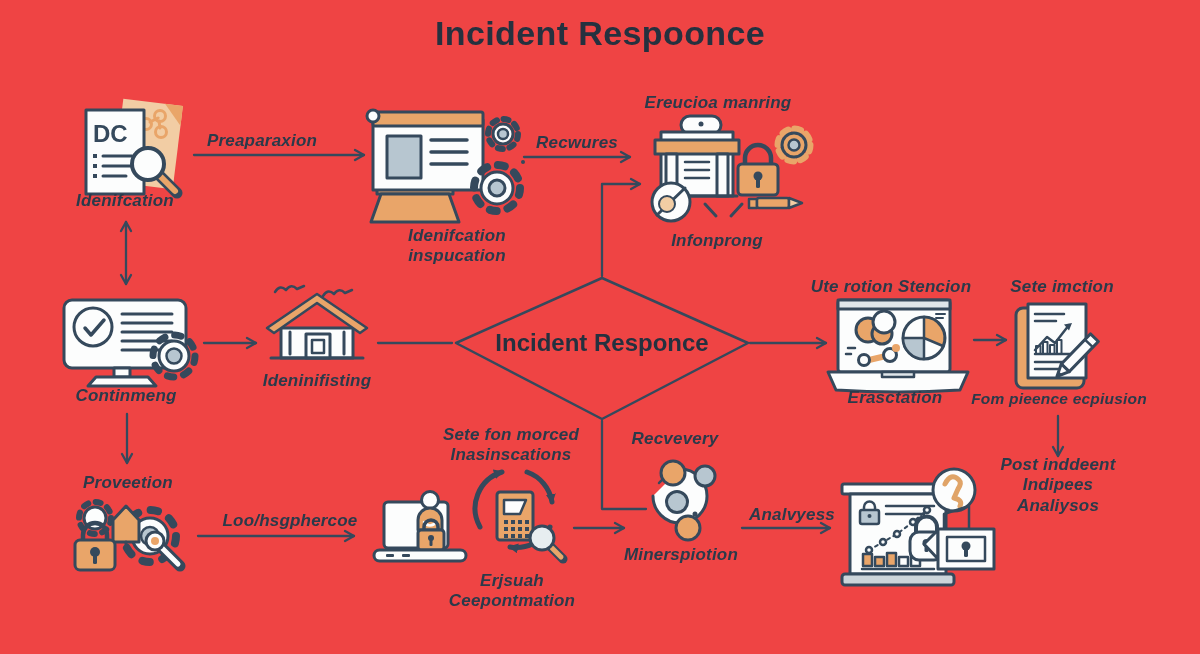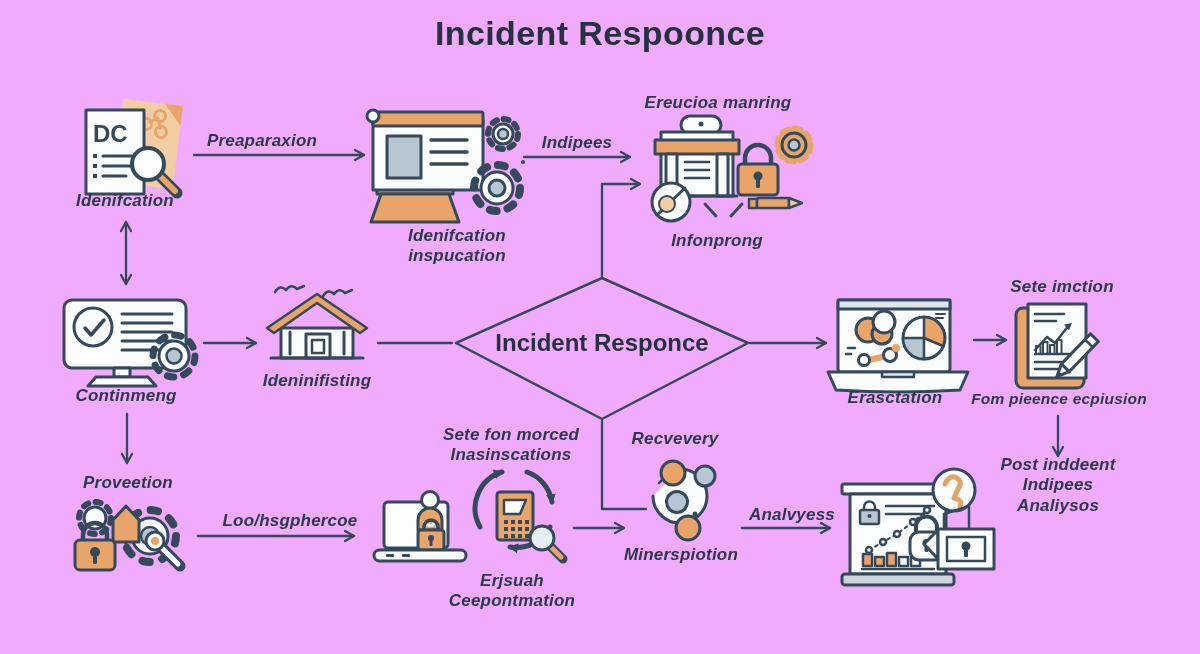--- a/index.html
+++ b/index.html
@@ -1,16 +1,16 @@
 <!DOCTYPE html>
 <html><head>
 <meta charset="utf-8">
 <style>
   html,body{margin:0;padding:0;background:#8fa3ad;}
-  .stage{position:relative;width:1200px;height:654px;background:#f0abfc;overflow:hidden;
+  .stage{position:relative;width:1200px;height:654px;background:#ef4444;overflow:hidden;
          font-family:"Liberation Sans",sans-serif;}
   svg{overflow:visible;}
   .layer{position:absolute;left:0;top:0;}
   .icon{position:absolute;}
   .lbl{position:absolute;transform:translate(-50%,-50%);color:#2b3a4a;font-weight:700;
        font-style:italic;font-size:17px;white-space:nowrap;letter-spacing:.2px;}
   .ml{white-space:pre-line;text-align:center;font-size:17px;line-height:1.2;}
   .sm{font-size:15.5px;}
   .title{position:absolute;left:600px;top:33px;transform:translate(-50%,-50%);
          font-size:34px;font-weight:800;font-style:normal;color:#25313f;letter-spacing:.4px;}
@@ -387,25 +387,26 @@
         <circle cx="130" cy="74" r="4.5" fill="#35495c" stroke="none"></circle>
         <rect x="128" y="76" width="4" height="9" rx="1.5" fill="#35495c" stroke="none"></rect>
       </g>
     </g>
   </svg>
 
   <div class="lbl" style="left:262px;top:141px">Preaparaxion</div>
   <div class="lbl" style="left:125px;top:201px">Idenifcation</div>
   <div class="lbl ml" style="left:457px;top:246px">Idenifcation
 inspucation</div>
-  <div class="lbl" style="left:577px;top:143px">Indipees</div>
+  <div class="lbl" style="left:577px;top:143px">Recwures</div>
   <div class="lbl" style="left:718px;top:103px">Ereucioa manring</div>
   <div class="lbl" style="left:717px;top:241px">Infonprong</div>
   <div class="lbl" style="left:126px;top:396px">Continmeng</div>
   <div class="lbl" style="left:317px;top:381px">Ideninifisting</div>
+  <div class="lbl" style="left:891px;top:287px">Ute rotion Stencion</div>
   <div class="lbl" style="left:895px;top:398px">Erasctation</div>
   <div class="lbl" style="left:1062px;top:287px">Sete imction</div>
   <div class="lbl ml" style="left:1058px;top:486px">Post inddeent
 Indipees Analiysos</div>
   <div class="lbl sm" style="left:1059px;top:399px">Fom pieence ecpiusion</div>
   <div class="lbl" style="left:128px;top:483px">Proveetion</div>
   <div class="lbl" style="left:290px;top:521px">Loo/hsgphercoe</div>
   <div class="lbl ml" style="left:511px;top:445px">Sete fon morced
 Inasinscations</div>
   <div class="lbl ml" style="left:512px;top:591px">Erjsuah

